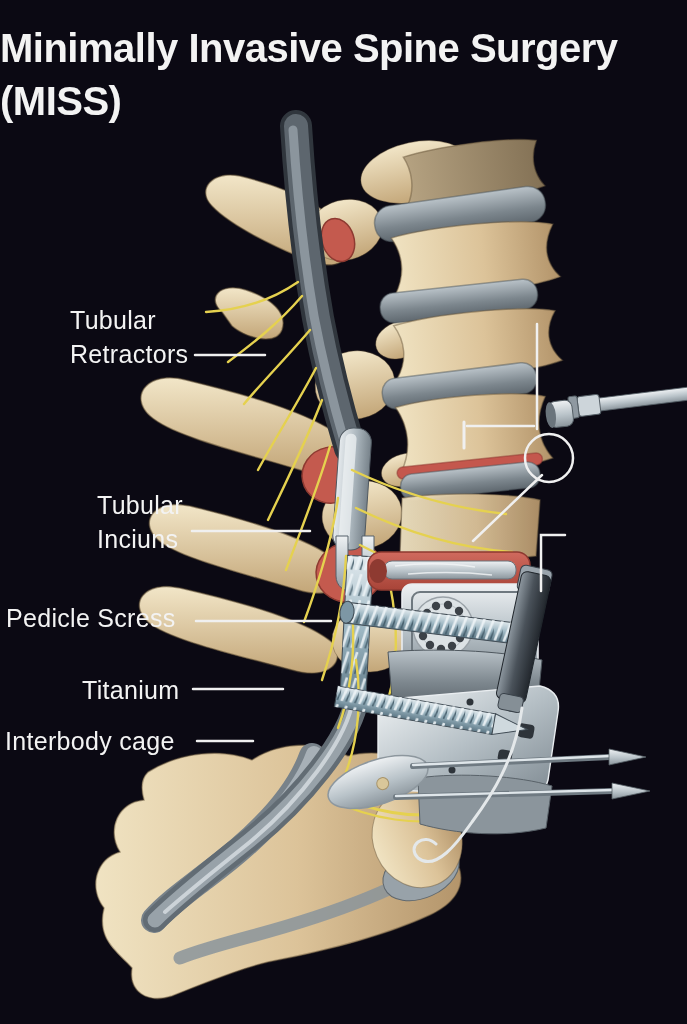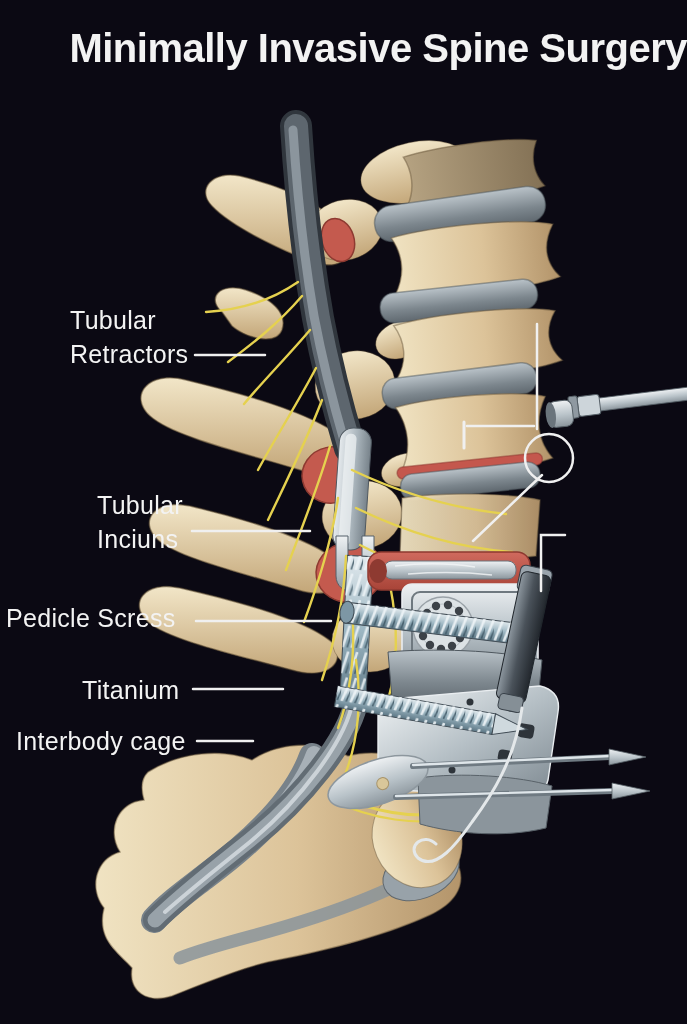--- a/index.html
+++ b/index.html
@@ -5,31 +5,31 @@
   :root{
     --background:#0b0913; --label-text:#f3f3f3; --leader-line:#f0f0f0;
     --bone:#e9d8b4; --bone-shadow:#b3946a; --disc-gray:#97a1a9;
     --nerve-yellow:#e5d14f; --inflamed-red:#c45a4e; --metal-silver:#c3ccd2;
     --screw-teal:#9cb6c2; --cord-gray:#8b959d;
   }
   html,body{margin:0;padding:0;background:var(--background);}
   .stage{position:relative;width:687px;height:1024px;background:var(--background);
          overflow:hidden;font-family:"Liberation Sans",sans-serif;}
   .art{position:absolute;left:0;top:0;}
-  .title{position:absolute;left:0;top:22px;width:687px;text-align:right;
+  .title{position:absolute;left:0;top:22px;width:687px;text-align:left;
          color:var(--label-text);font-weight:bold;font-size:40px;line-height:53px;letter-spacing:-.5px;}
   .lbl{position:absolute;color:var(--label-text);font-size:25px;line-height:34px;
        letter-spacing:.3px;white-space:pre-line;}
   .lbl-retractors{left:70px;top:303px;}
   .lbl-inaccoss{left:521px;top:288px;}
   .lbl-inciuns{left:97px;top:488px;}
   .lbl-endscope{left:571px;top:517px;}
   .lbl-pedicle{left:6px;top:601px;}
   .lbl-titanium{left:82px;top:673px;text-align:center;}
-  .lbl-interbody{left:16px;top:724px;}
+  .lbl-interbody{left:5px;top:724px;}
 </style>
 </head>
 <body>
 
 <div class="stage">
 
 <svg class="art" width="687" height="1024" viewBox="0 0 687 1024">
   <defs>
     <linearGradient id="gBone" x1="0" y1="0" x2="1" y2="0">
       <stop offset="0" stop-color="#f0e3c2"></stop>
@@ -293,20 +293,21 @@
     <path d="M565,535 L541,535 L541,591"></path>
     <line x1="192" y1="531" x2="310" y2="531"></line>
     <line x1="196" y1="621" x2="331" y2="621"></line>
     <line x1="193" y1="689" x2="283" y2="689"></line>
     <line x1="197" y1="741" x2="253" y2="741"></line>
   </g>
 </svg>
 
 <div class="title">
   <div>Minimally Invasive Spine Surgery</div>
+  <div>(MISS)</div>
 </div>
 
 <div class="lbl lbl-retractors">Tubular
 Retractors</div>
 <div class="lbl lbl-inciuns">Tubular
 Inciuns</div>
 <div class="lbl lbl-pedicle">Pedicle Scress</div>
 <div class="lbl lbl-titanium">Titanium</div>
 <div class="lbl lbl-interbody">Interbody cage</div>
 

